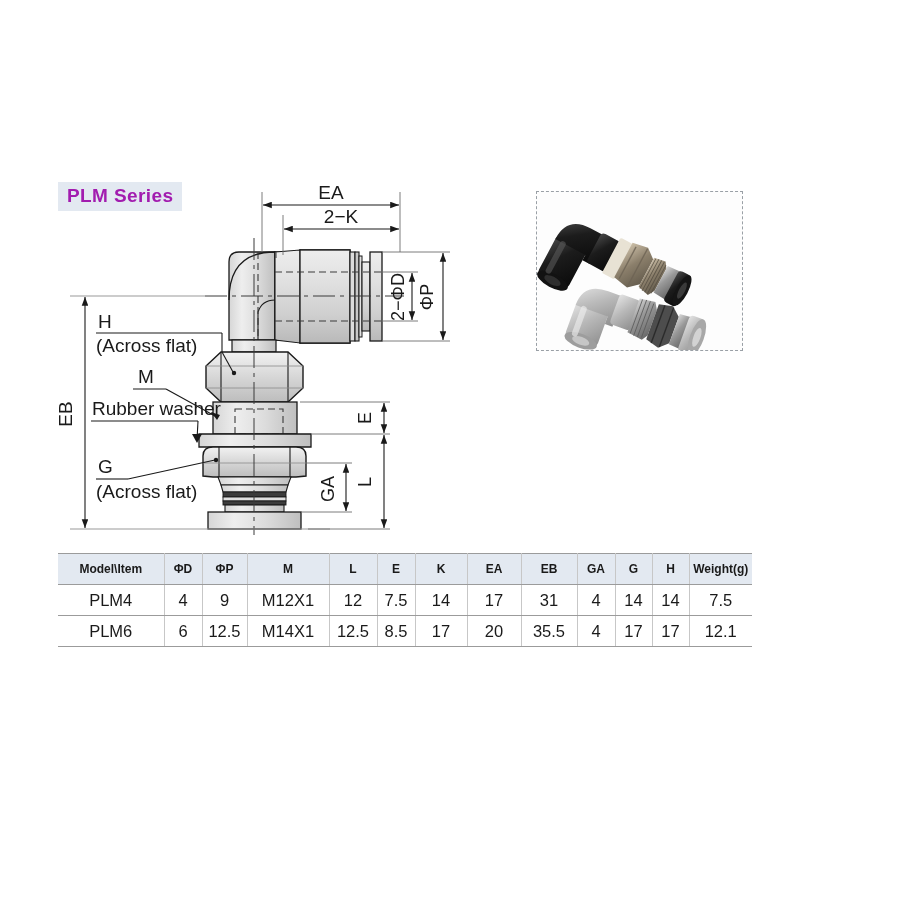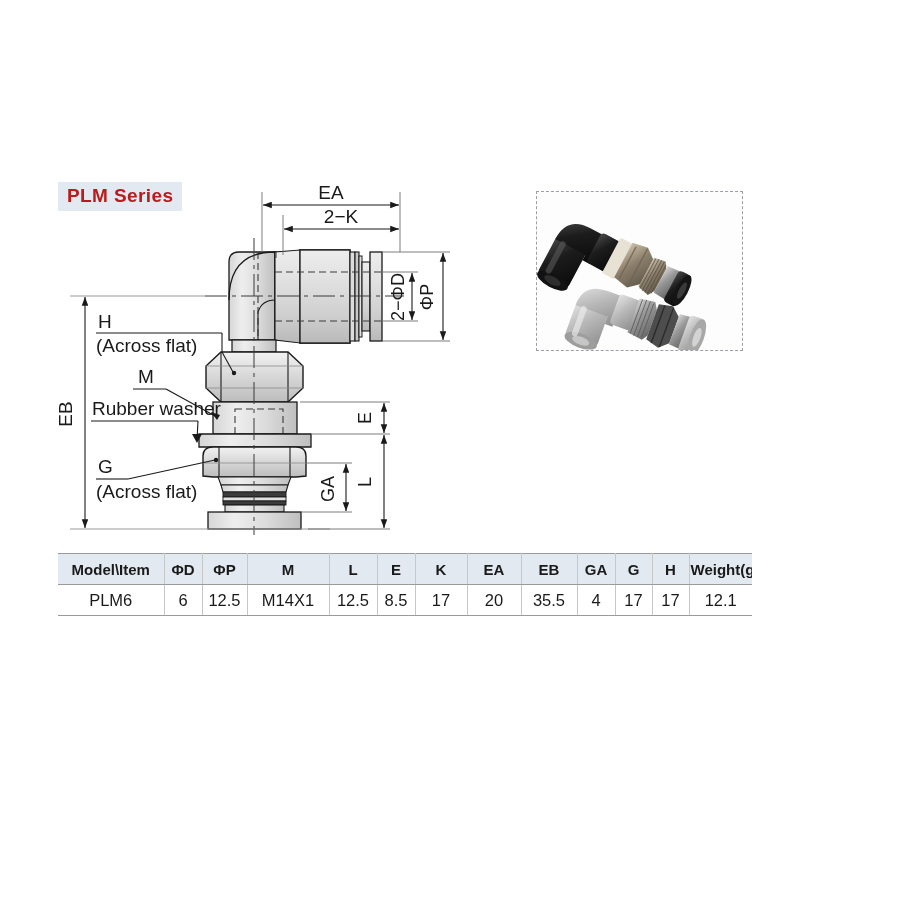--- a/index.html
+++ b/index.html
@@ -20,21 +20,21 @@
   
   #series-title {
     position: absolute;
     left: 58px;
     top: 182px;
     padding: 3px 9px 4px 9px;
     background: #e3e9f1;
     font-size: 19px;
     font-weight: bold;
     letter-spacing: 0.4px;
-    color: #b91c1c;
+    color: #a21caf;
     line-height: 1.15;
   }
 
   
   #drawing {
     position: absolute;
     left: 0;
     top: 0;
     width: 900px;
     height: 545px;
@@ -75,21 +75,21 @@
     text-align: center;
     vertical-align: middle;
     height: 30px;
     padding: 0 1px;
     white-space: nowrap;
     overflow: hidden;
   }
   table.spec th {
     background: #e3e9f1;
     font-weight: bold;
-    font-size: 15px;
+    font-size: 12px;
     border-top: 1px solid #9b9b9b;
     border-bottom: 1px solid #9b9b9b;
   }
   table.spec td { background: #ffffff; }
   table.spec tr > *:first-child { border-left: none; }
   table.spec tr > *:last-child  { border-right: none; }
 
   
   col.c-model  { width: 106px; }
   col.c-pd     { width: 38px; }
@@ -412,20 +412,35 @@
         <th>EA</th>
         <th>EB</th>
         <th>GA</th>
         <th>G</th>
         <th>H</th>
         <th>Weight(g)</th>
       </tr>
     </thead>
     <tbody>
       <tr>
+        <td>PLM4</td>
+        <td>4</td>
+        <td>9</td>
+        <td>M12X1</td>
+        <td>12</td>
+        <td>7.5</td>
+        <td>14</td>
+        <td>17</td>
+        <td>31</td>
+        <td>4</td>
+        <td>14</td>
+        <td>14</td>
+        <td>7.5</td>
+      </tr>
+      <tr>
         <td>PLM6</td>
         <td>6</td>
         <td>12.5</td>
         <td>M14X1</td>
         <td>12.5</td>
         <td>8.5</td>
         <td>17</td>
         <td>20</td>
         <td>35.5</td>
         <td>4</td>

